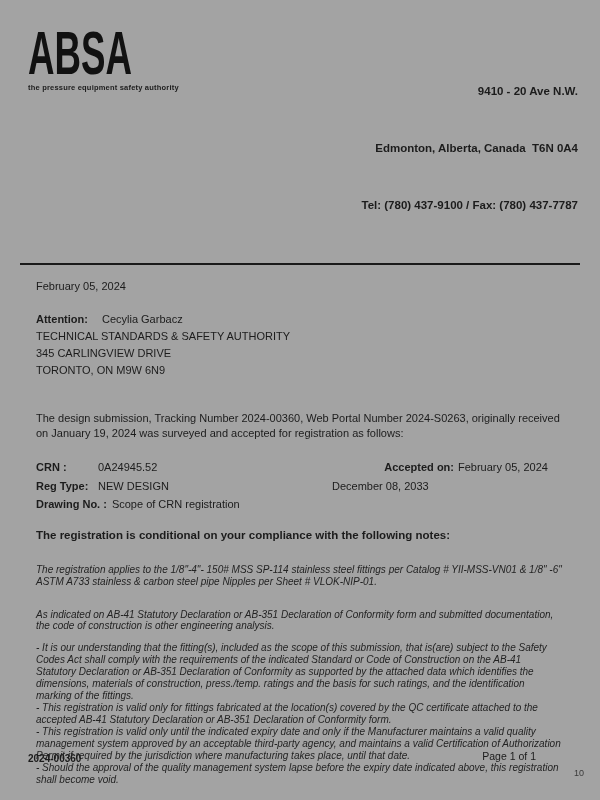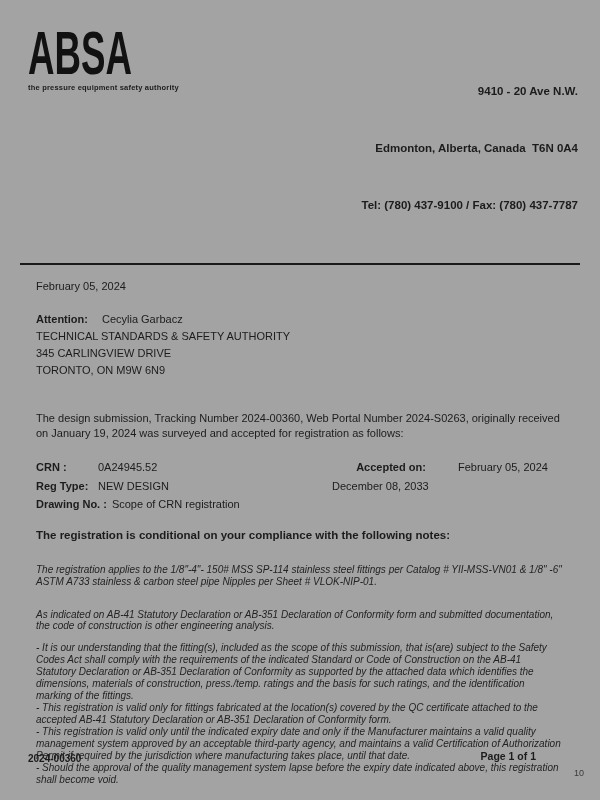--- a/index.html
+++ b/index.html
@@ -46,21 +46,21 @@
   .letter-body { padding: 0 38px 0 36px; font-size: 11px; line-height: 15px; }
   .date-line { margin-top: 14px; }
   .attention-block { margin-top: 17px; line-height: 17px; }
   .attention-row .lbl { font-weight: bold; margin-right: 14px; }
   .intro-para { margin-top: 32px; max-width: 530px; }
   .fields-block { margin-top: 17px; }
   .field-row { display: flex; line-height: 19px; }
   .field-row .f-label { font-weight: bold; width: 62px; flex: none; }
   .field-row .f-value { width: 230px; flex: none; }
   .field-right { display: flex; }
-  .field-right .f-label-r { font-weight: bold; width: 126px; text-align: center; flex: none; }
+  .field-right .f-label-r { font-weight: bold; width: 126px; text-align: right; flex: none; }
   .field-right .f-value-r { margin-left: 4px; }
   .drawing-row .f-label-wide { font-weight: bold; margin-right: 5px; }
   .drawing-row { line-height: 17px; }
   .registered-line { font-size: 12px; margin-top: 3px; line-height: 17px; }
   .notes-heading { font-weight: bold; font-size: 11.5px; margin-top: 15px; }
   .note-para {
     font-style: italic;
     font-size: 10px;
     line-height: 11.8px;
     margin-top: 21px;
@@ -81,21 +81,21 @@
     left: 28px;
     bottom: 36px;
     font-size: 10px;
     font-weight: bold;
   }
   .footer-right {
     position: absolute;
     right: 64px;
     bottom: 38px;
     font-size: 10.5px;
-    font-weight: bold;
+    font-weight: normal;
   }
   .footer-corner {
     position: absolute;
     right: 16px;
     bottom: 22px;
     font-size: 9px;
     color: #3a3a3a;
   }
 </style>
 </head>

